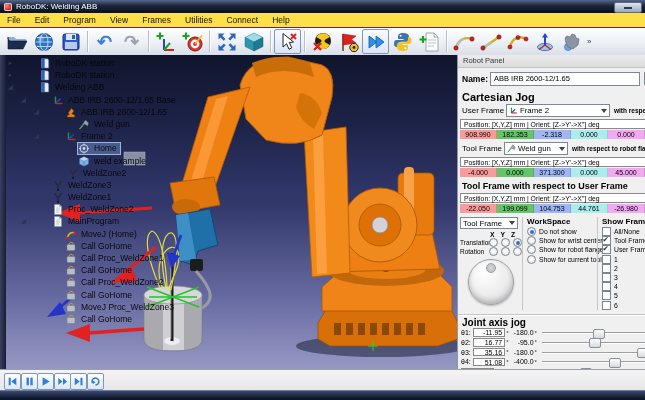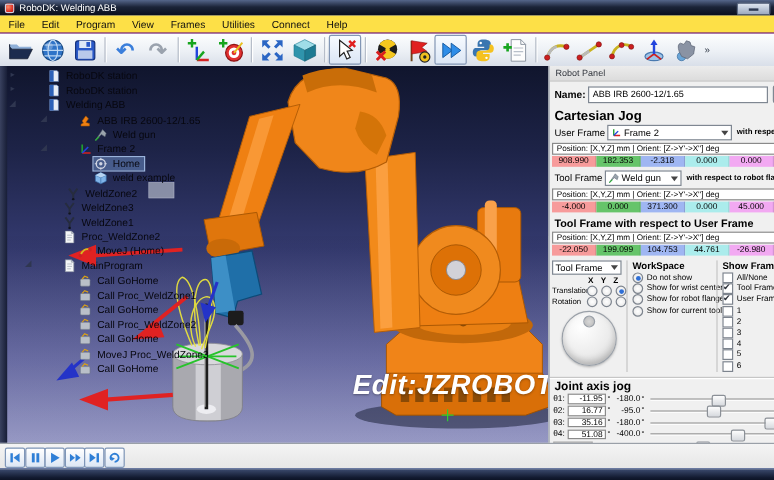--- a/index.html
+++ b/index.html
@@ -368,21 +368,20 @@
         <line x1="181" y1="180" x2="174" y2="200" stroke-width="2.6"></line>
         <path d="M167,197 L180,201 L171,214 Z" stroke="none"></path>
       </g>
 
       <rect x="124" y="97" width="21" height="13" fill="#9aa0b4" opacity="0.85" stroke="#c8cede" stroke-width="0.5"></rect>
       <g stroke="#2bd12f" stroke-width="1">
           <line x1="368" y1="291" x2="378" y2="291"></line>
           <line x1="373" y1="286" x2="373" y2="296"></line>
         </g>
     </svg>
-    <div class="watermark">Edit:JZROBOT</div>
   </div>
   <div class="leftedge"></div>
 
   <div class="tree" id="tree">
       <div class="trow" style="padding-left: 0px;">
         <span class="texp">▸</span>
         <span class="tselwrap">
           <span class="tico"><svg width="12" height="11" viewBox="0 0 11 11">
               <path d="M2,0.8 h6 l1.2,1.2 v8 h-7.2 z" fill="#e9eef6" stroke="#5a76a8" stroke-width="0.6"></path>
               <rect x="2" y="0.8" width="3.2" height="9.2" fill="#2e62b8"></rect>
@@ -401,20 +400,31 @@
         </span>
       </div>
       <div class="trow" style="padding-left: 0px;">
         <span class="texp">◢</span>
         <span class="tselwrap">
           <span class="tico"><svg width="12" height="11" viewBox="0 0 11 11">
               <path d="M2,0.8 h6 l1.2,1.2 v8 h-7.2 z" fill="#e9eef6" stroke="#5a76a8" stroke-width="0.6"></path>
               <rect x="2" y="0.8" width="3.2" height="9.2" fill="#2e62b8"></rect>
             </svg></span>
           <span class="tlabel">Welding ABB</span>
+        </span>
+      </div>
+      <div class="trow" style="padding-left: 13px;">
+        <span class="texp">◢</span>
+        <span class="tselwrap">
+          <span class="tico"><svg width="12" height="11" viewBox="0 0 11 11">
+              <line x1="3" y1="8.5" x2="10" y2="8.5" stroke="#d42222" stroke-width="1.4"></line>
+              <line x1="3" y1="8.5" x2="3" y2="1.5" stroke="#1f9e2f" stroke-width="1.4"></line>
+              <line x1="3" y1="8.5" x2="8" y2="3.5" stroke="#2244dd" stroke-width="1.4"></line>
+            </svg></span>
+          <span class="tlabel">ABB IRB 2600-12/1.65 Base</span>
         </span>
       </div>
       <div class="trow" style="padding-left: 26px;">
         <span class="texp">◢</span>
         <span class="tselwrap">
           <span class="tico"><svg width="12" height="11" viewBox="0 0 11 11">
               <path d="M2,10 h7 v-2 l-3,-1 2.2,-3 -2.2,-2.4 -3,4.2 1,1.8 -2,1 z" fill="#f08012" stroke="#a85503" stroke-width="0.5"></path>
             </svg></span>
           <span class="tlabel">ABB IRB 2600-12/1.65</span>
         </span>
@@ -456,21 +466,21 @@
         <span class="tselwrap">
           <span class="tico"><svg width="12" height="11" viewBox="0 0 11 11">
               <path d="M5.5,0.8 L10,3 V8 L5.5,10.2 L1,8 V3 Z" fill="#7fb3e8" stroke="#3c6ea8" stroke-width="0.6"></path>
               <path d="M1,3 L5.5,5 L10,3" fill="none" stroke="#3c6ea8" stroke-width="0.6"></path>
               <path d="M5.5,5 V10.2" stroke="#3c6ea8" stroke-width="0.6"></path>
               <path d="M5.5,0.8 L10,3 L5.5,5 L1,3 Z" fill="#b8d4f2"></path>
             </svg></span>
           <span class="tlabel">weld example</span>
         </span>
       </div>
-      <div class="trow" style="padding-left: 16px;">
+      <div class="trow" style="padding-left: 28px;">
         <span class="texp"></span>
         <span class="tselwrap">
           <span class="tico"><svg width="12" height="11" viewBox="0 0 11 11">
               <path d="M5.5,10.5 V6 M5.5,6 L2,1.2 M5.5,6 L9,1.2" stroke="#262c3e" stroke-width="1.6" fill="none"></path>
               <circle cx="5.5" cy="10" r="1" fill="#10131d"></circle>
             </svg></span>
           <span class="tlabel">WeldZone2</span>
         </span>
       </div>
       <div class="trow" style="padding-left: 13px;">
@@ -497,40 +507,40 @@
         <span class="texp"></span>
         <span class="tselwrap">
           <span class="tico"><svg width="12" height="11" viewBox="0 0 11 11">
               <path d="M2,0.5 h5 l2,2 v8 h-7 z" fill="#f4f6f8" stroke="#8a93a0" stroke-width="0.6"></path>
               <path d="M7,0.5 v2 h2" fill="none" stroke="#8a93a0" stroke-width="0.6"></path>
               <path d="M3.5,4 h4 M3.5,6 h4 M3.5,8 h3" stroke="#aeb6c0" stroke-width="0.7"></path>
             </svg></span>
           <span class="tlabel">Proc_WeldZone2</span>
         </span>
       </div>
+      <div class="trow" style="padding-left: 13px;">
+        <span class="texp">◢</span>
+        <span class="tselwrap">
+          <span class="tico"><svg width="12" height="11" viewBox="0 0 11 11">
+              <path d="M2,0.5 h5 l2,2 v8 h-7 z" fill="#f4f6f8" stroke="#8a93a0" stroke-width="0.6"></path>
+              <path d="M7,0.5 v2 h2" fill="none" stroke="#8a93a0" stroke-width="0.6"></path>
+              <path d="M3.5,4 h4 M3.5,6 h4 M3.5,8 h3" stroke="#aeb6c0" stroke-width="0.7"></path>
+            </svg></span>
+          <span class="tlabel">MainProgram</span>
+        </span>
+      </div>
       <div class="trow" style="padding-left: 26px;">
         <span class="texp"></span>
         <span class="tselwrap">
           <span class="tico"><svg width="12" height="11" viewBox="0 0 11 11">
               <path d="M1.5,9 Q4,2 9.5,4" stroke="#d4b921" stroke-width="1.5" fill="none"></path>
               <circle cx="1.5" cy="9" r="1.5" fill="#cc2222"></circle>
               <circle cx="9.5" cy="4" r="1.5" fill="#cc2222"></circle>
             </svg></span>
           <span class="tlabel">MoveJ (Home)</span>
-        </span>
-      </div>
-      <div class="trow" style="padding-left: 13px;">
-        <span class="texp">◢</span>
-        <span class="tselwrap">
-          <span class="tico"><svg width="12" height="11" viewBox="0 0 11 11">
-              <path d="M2,0.5 h5 l2,2 v8 h-7 z" fill="#f4f6f8" stroke="#8a93a0" stroke-width="0.6"></path>
-              <path d="M7,0.5 v2 h2" fill="none" stroke="#8a93a0" stroke-width="0.6"></path>
-              <path d="M3.5,4 h4 M3.5,6 h4 M3.5,8 h3" stroke="#aeb6c0" stroke-width="0.7"></path>
-            </svg></span>
-          <span class="tlabel">MainProgram</span>
         </span>
       </div>
       <div class="trow" style="padding-left: 26px;">
         <span class="texp"></span>
         <span class="tselwrap">
           <span class="tico"><svg width="12" height="11" viewBox="0 0 11 11">
               <rect x="1.5" y="3.5" width="8" height="6" rx="1" fill="#b9bfc8" stroke="#707a88" stroke-width="0.5"></rect>
               <path d="M3,3.5 L5,1.2 L8,2.4" stroke="#d8a018" stroke-width="1" fill="none"></path>
             </svg></span>
           <span class="tlabel">Call GoHome</span>

